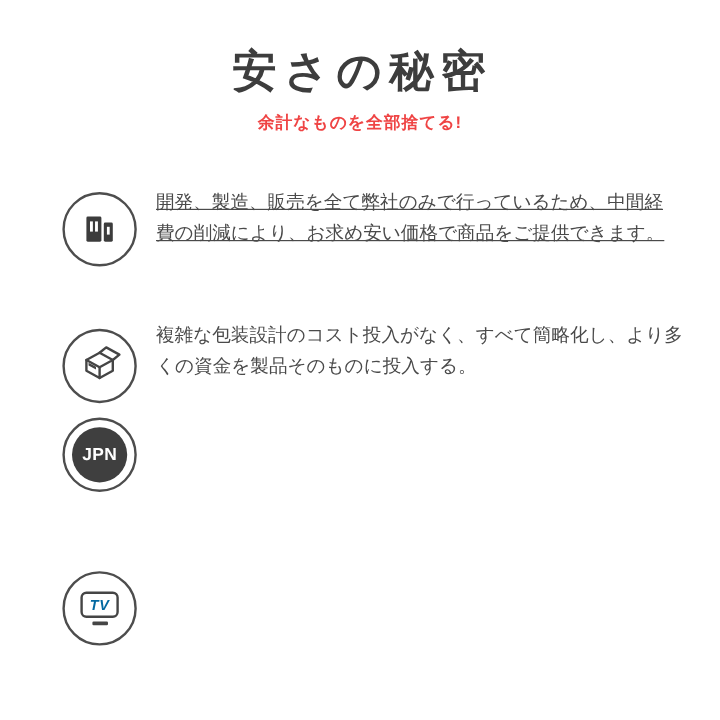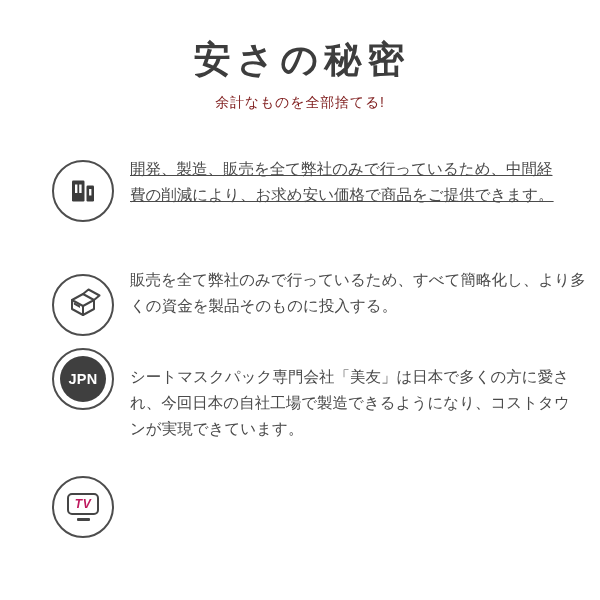--- a/index.html
+++ b/index.html
@@ -15,22 +15,22 @@
   
   .title {
     position: absolute; top: 38px; left: 0; width: 600px;
     text-align: center;
     font-size: 37px; font-weight: 800; letter-spacing: 6px; text-indent: 4px;
     color: #3d3d3d; line-height: 44px;
   }
   .subtitle {
     position: absolute; top: 94px; left: 0; width: 600px;
     text-align: center;
-    font-size: 14px; font-weight: 400; letter-spacing: 0.8px;
-    color: #7f1d1d;
+    font-size: 14px; font-weight: 700; letter-spacing: 0.8px;
+    color: #ef4444;
   }
 
   
   .icon-circle {
     position: absolute;
     width: 58px; height: 58px;
     border: 2px solid #4d4d4d;
     border-radius: 50%;
     display: flex; align-items: center; justify-content: center;
   }
@@ -64,21 +64,21 @@
   
   .tv-wrap { display: flex; flex-direction: column; align-items: center; }
   .tv-frame {
     width: 32px; height: 22px;
     border: 2.5px solid #454545; border-radius: 5px;
     display: flex; align-items: center; justify-content: center;
     box-sizing: border-box;
   }
   .tv-label {
     font-style: italic; font-weight: 800; font-size: 12px;
-    color: #be185d; letter-spacing: 0.5px; line-height: 1;
+    color: #0369a1; letter-spacing: 0.5px; line-height: 1;
   }
   .tv-stand {
     width: 13px; height: 2.5px; background: #454545;
     border-radius: 1px; margin-top: 3px;
   }
 </style>
 </head>
 <body>
 
 <div class="stage">
@@ -100,31 +100,28 @@
 
   <div class="icon-circle" id="icon-row2">
     <svg width="40" height="40" viewBox="0 0 40 40" fill="none" stroke="#454545" stroke-width="2" stroke-linejoin="round" stroke-linecap="round">
       <path d="M20,9 L31,15 L20,21 L9,15 Z"></path>
       <path d="M9,15 L9,24 L20,30 L20,21"></path>
       <path d="M31,15 L31,24 L20,30"></path>
       <path d="M20,9 L25.5,4.5 L36.5,10.5 L31,15"></path>
       <path d="M10.8,17.2 L17,20.6 L17,23 L10.8,19.6 Z" fill="#454545" stroke="none"></path>
     </svg>
   </div>
-  <div class="item-text" id="text-row2">販売を全て弊社のみで行っているため、すべて簡略化し、より多
+  <div class="item-text" id="text-row2">複雑な包装設計のコスト投入がなく、すべて簡略化し、より多
 くの資金を製品そのものに投入する。</div>
 
   <div class="icon-circle" id="icon-row3">
     <div class="jpn-inner">
       <span class="jpn-label">JPN</span>
     </div>
   </div>
-  <div class="item-text" id="text-row3">シートマスクパック専門会社「美友」は日本で多くの方に愛さ
-れ、今回日本の自社工場で製造できるようになり、コストタウ
-ンが実現できています。</div>
 
   <div class="icon-circle" id="icon-row4">
     <div class="tv-wrap">
       <div class="tv-frame">
         <span class="tv-label">TV</span>
       </div>
       <div class="tv-stand"></div>
     </div>
   </div>
 

